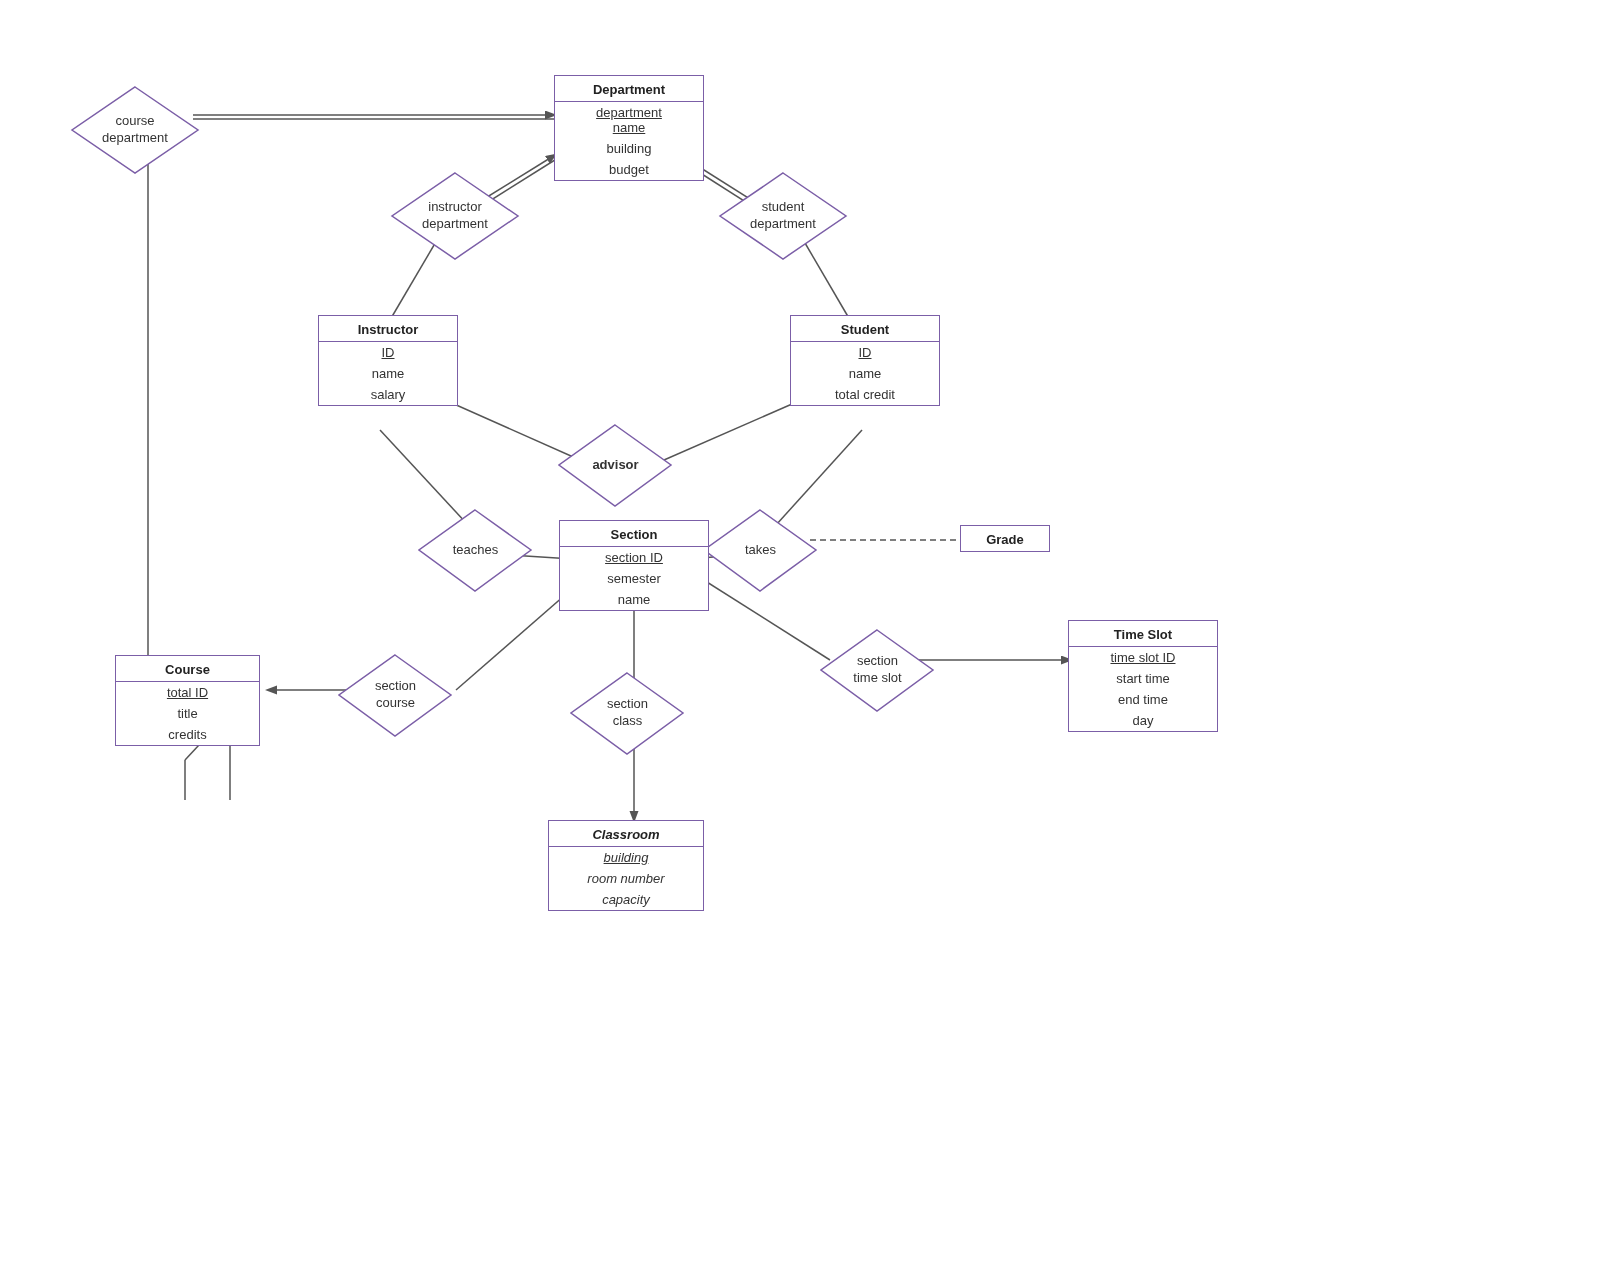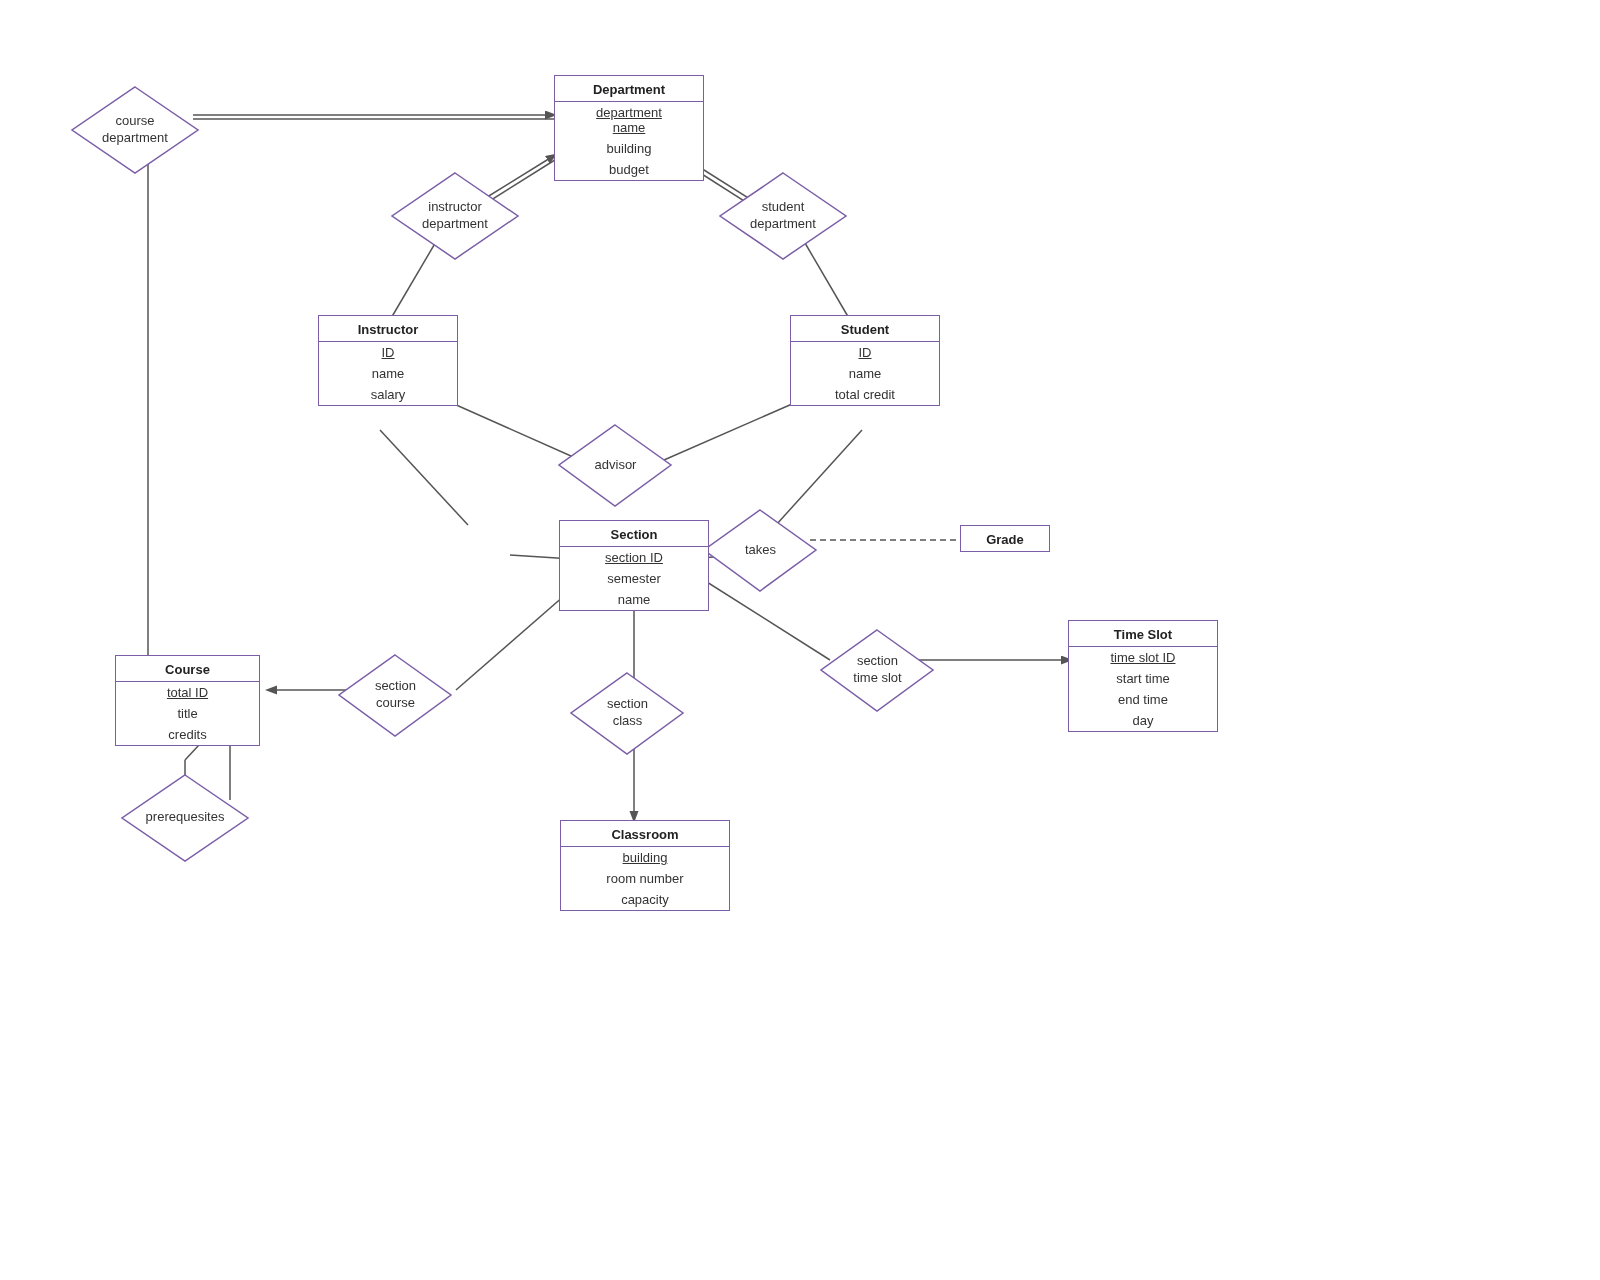--- a/index.html
+++ b/index.html
@@ -180,28 +180,36 @@
 
   <div class="entity" style="left:790px; top:315px; width:150px;">
     <div class="entity-title">Student</div>
     <div class="entity-divider"></div>
     <div class="entity-attr pk">ID</div>
     <div class="entity-attr">name</div>
     <div class="entity-attr">total credit</div>
   </div>
 
   <div class="diamond-wrap" style="left:558px; top:420px; width:115px; height:90px;">
-    <div class="diamond" style="width:115px; height:85px;">
+    <div class="diamond" style="width:115px; height:85px;font-weight:bold;">
       <svg width="115" height="85" viewBox="0 0 115 85">
         <polygon points="57,2 113,42 57,83 1,42" fill="white" stroke="#7b5ea7" stroke-width="1.5"></polygon>
       </svg>
       <span class="diamond-label">advisor</span>
     </div>
   </div>
 
+  <div class="diamond-wrap" style="left:418px; top:505px; width:115px; height:90px;">
+    <div class="diamond" style="width:115px; height:85px;">
+      <svg width="115" height="85" viewBox="0 0 115 85">
+        <polygon points="57,2 113,42 57,83 1,42" fill="white" stroke="#7b5ea7" stroke-width="1.5"></polygon>
+      </svg>
+      <span class="diamond-label">teaches</span>
+    </div>
+  </div>
 
   <div class="diamond-wrap" style="left:703px; top:505px; width:115px; height:90px;">
     <div class="diamond" style="width:115px; height:85px;">
       <svg width="115" height="85" viewBox="0 0 115 85">
         <polygon points="57,2 113,42 57,83 1,42" fill="white" stroke="#7b5ea7" stroke-width="1.5"></polygon>
       </svg>
       <span class="diamond-label">takes</span>
     </div>
   </div>
 
@@ -227,39 +235,31 @@
 
   <div class="diamond-wrap" style="left:338px; top:650px; width:115px; height:90px;">
     <div class="diamond" style="width:115px; height:85px;">
       <svg width="115" height="85" viewBox="0 0 115 85">
         <polygon points="57,2 113,42 57,83 1,42" fill="white" stroke="#7b5ea7" stroke-width="1.5"></polygon>
       </svg>
       <span class="diamond-label">section<br>course</span>
     </div>
   </div>
 
-  <div class="diamond-wrap" style="left:120px; top:770px; width:130px; height:95px;">
-    <div class="diamond" style="width:130px; height:90px;">
-      <svg width="130" height="90" viewBox="0 0 130 90">
-        <polygon points="65,2 128,45 65,88 2,45" fill="white" stroke="#7b5ea7" stroke-width="1.5"></polygon>
-      </svg>
-      <span class="diamond-label">prerequesites</span>
-    </div>
-  </div>
 
   <div class="diamond-wrap" style="left:570px; top:668px; width:115px; height:90px;">
     <div class="diamond" style="width:115px; height:85px;">
       <svg width="115" height="85" viewBox="0 0 115 85">
         <polygon points="57,2 113,42 57,83 1,42" fill="white" stroke="#7b5ea7" stroke-width="1.5"></polygon>
       </svg>
       <span class="diamond-label">section<br>class</span>
     </div>
   </div>
 
-  <div class="entity" style="left:560px; top:820px; width:170px;">
+  <div class="entity" style="left:548px; top:820px; width:156px;font-style:italic;">
     <div class="entity-title">Classroom</div>
     <div class="entity-divider"></div>
     <div class="entity-attr pk">building</div>
     <div class="entity-attr">room number</div>
     <div class="entity-attr">capacity</div>
   </div>
 
   <div class="diamond-wrap" style="left:820px; top:625px; width:115px; height:90px;">
     <div class="diamond" style="width:115px; height:85px;">
       <svg width="115" height="85" viewBox="0 0 115 85">

